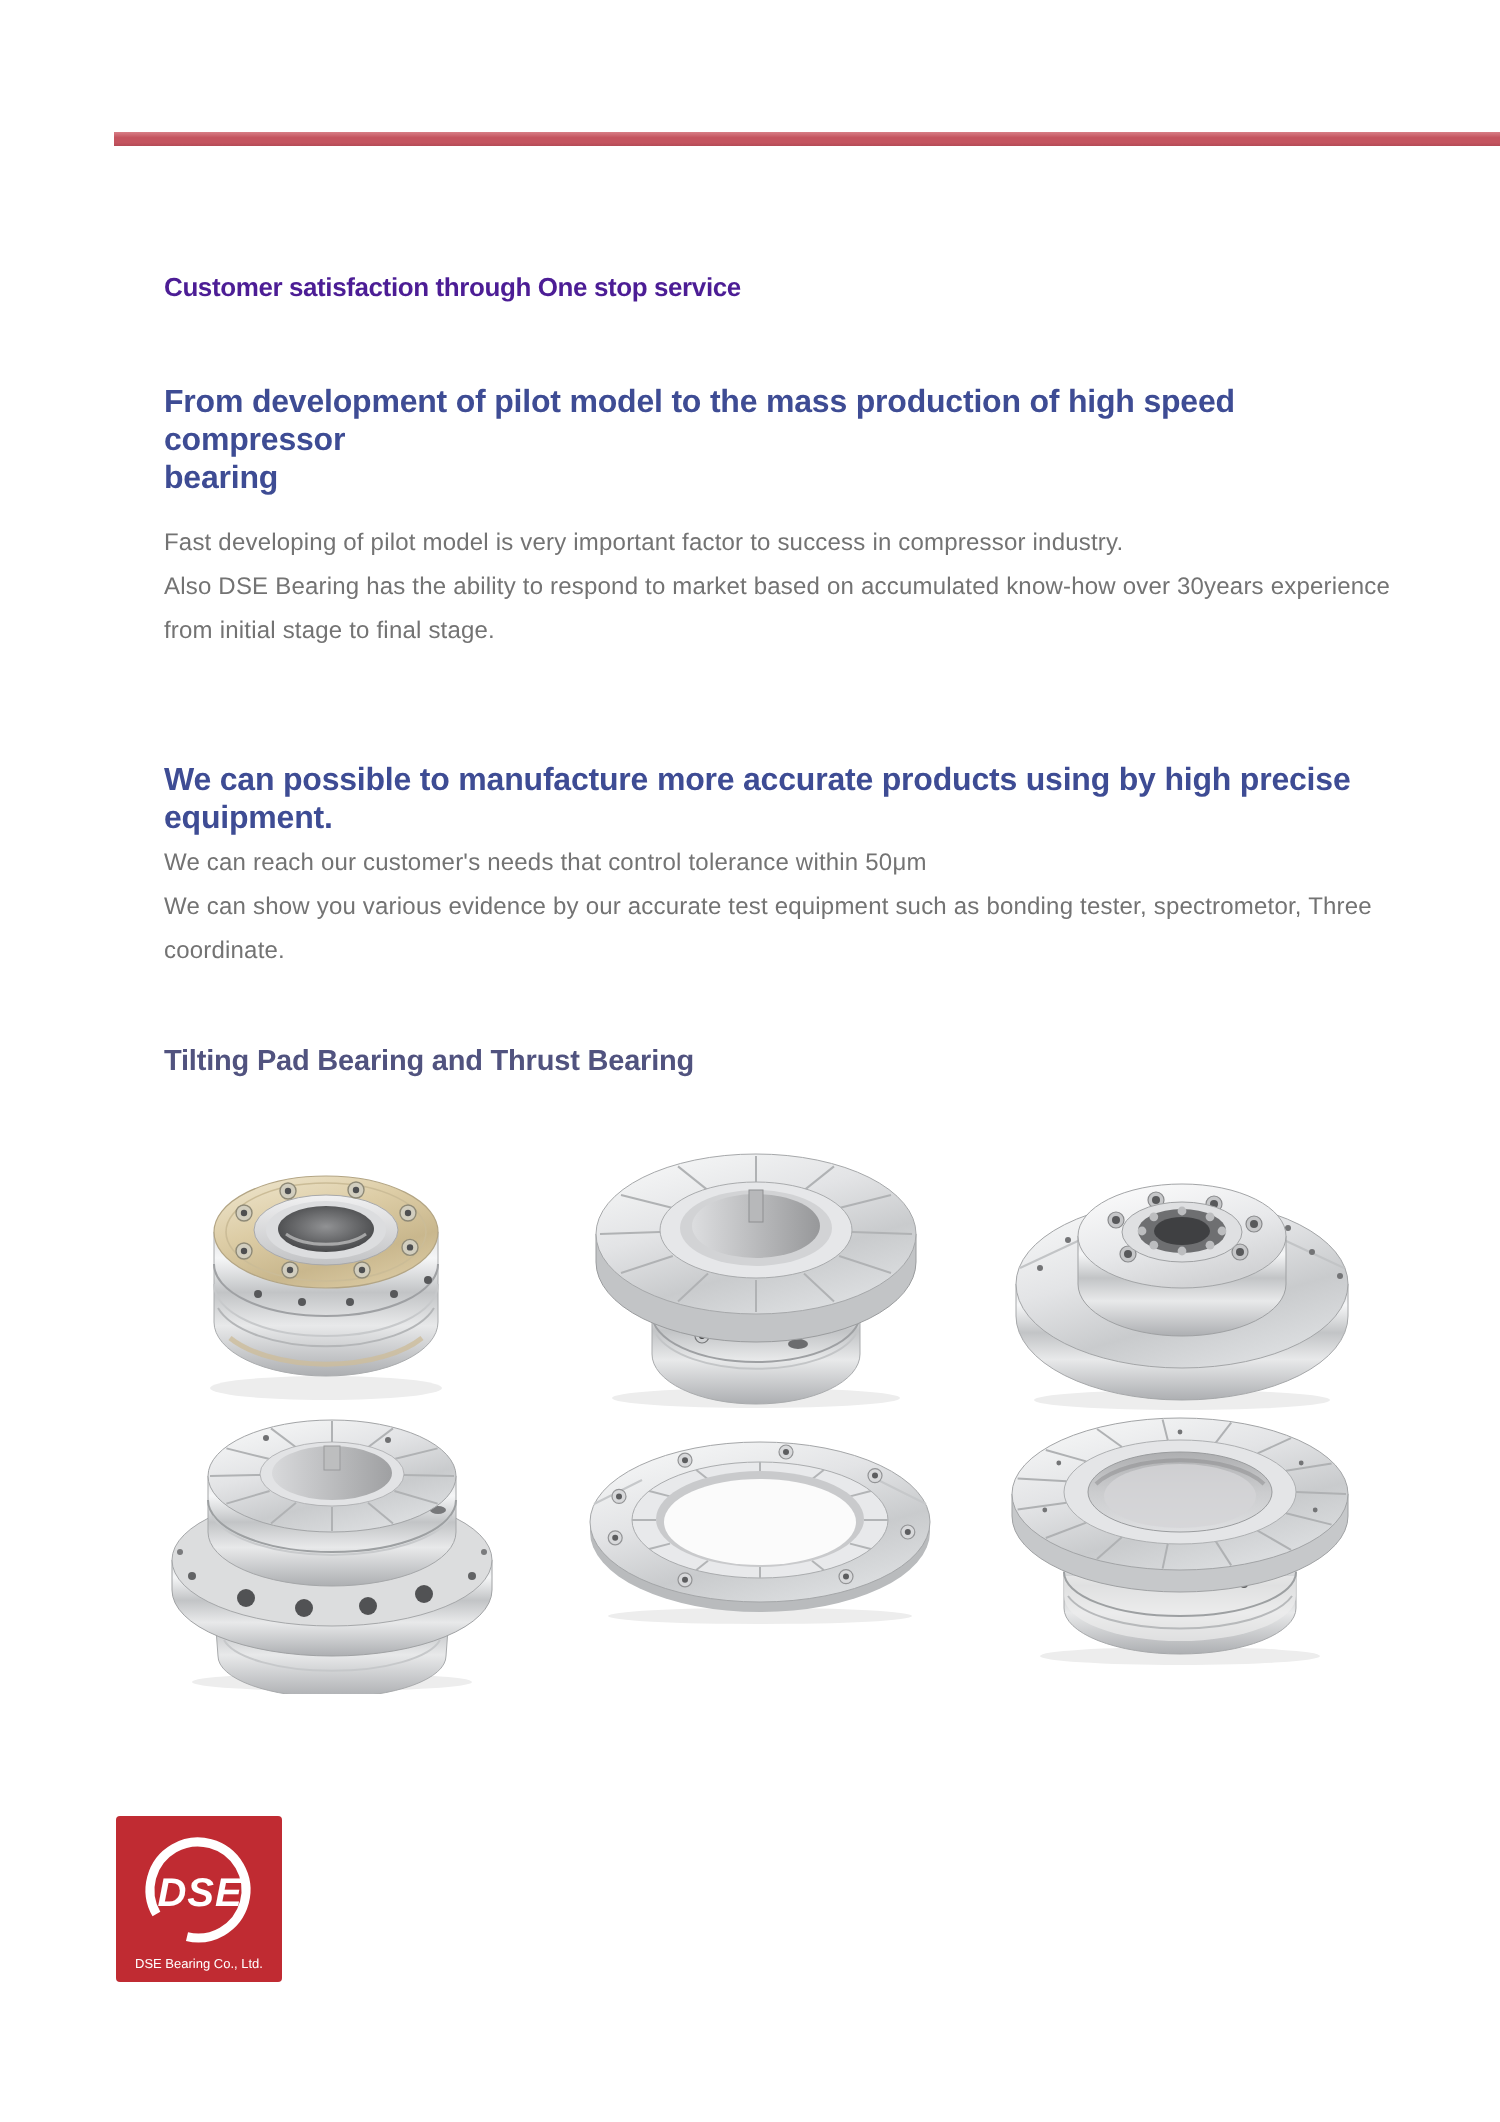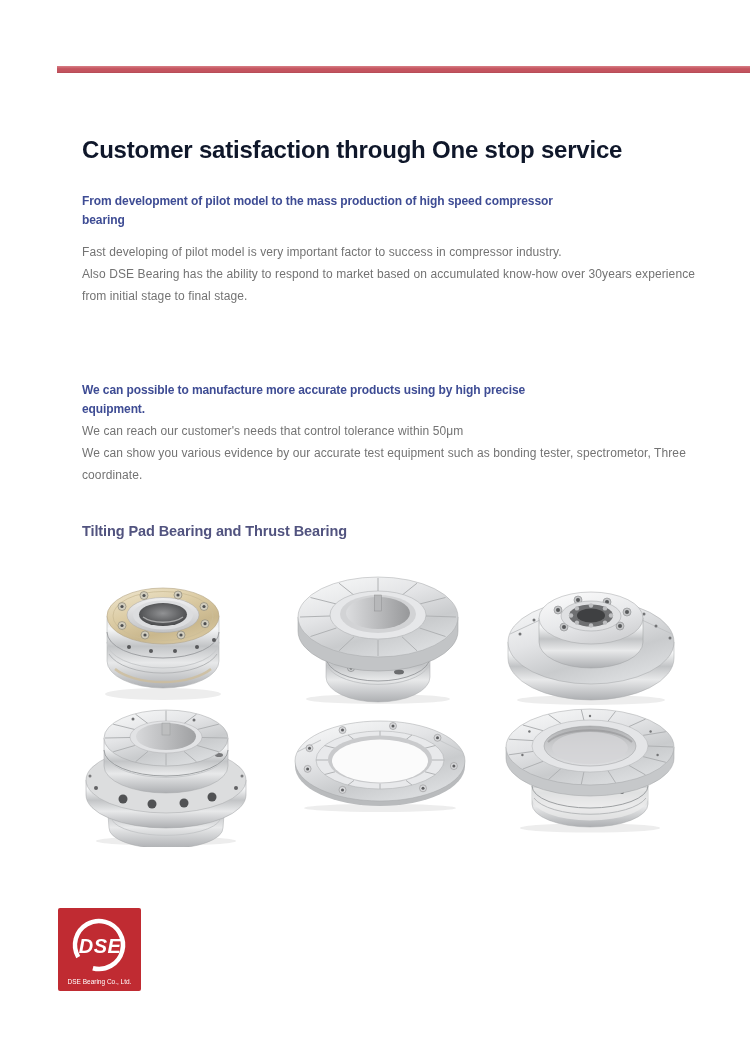--- a/index.html
+++ b/index.html
@@ -9,26 +9,26 @@
     background:#ffffff;
     font-family:"Liberation Sans", sans-serif;
     overflow:hidden;
   }
   .accent-bar{
     position:absolute;left:57px;top:66px;width:693px;height:7px;
     background:linear-gradient(#d87e86,#c4545f 40%,#c4545f 75%,#b44b56);
   }
   .page-title{
     position:absolute;left:82px;top:136px;width:620px;
-    font-size:24px;font-weight:bold;letter-spacing:-0.2px;
-    color:#0f172a;
+    font-size:13px;font-weight:bold;letter-spacing:-0.2px;
+    color:#4c1d95;
   }
   .section{position:absolute;left:82px;width:630px;}
   .sec-heading{
-    font-size:12px;font-weight:bold;color:#3e4c94;
+    font-size:16px;font-weight:bold;color:#3e4c94;
     line-height:19px;white-space:pre-line;letter-spacing:-0.1px;
     margin:0;
   }
   .sec-body{
     font-size:12px;color:#737373;line-height:22px;
     white-space:pre-line;margin:0;letter-spacing:0.1px;
   }
   #section1{top:192px;}
   #section1 .sec-body{margin-top:11px;}
   #section2{top:381px;}

